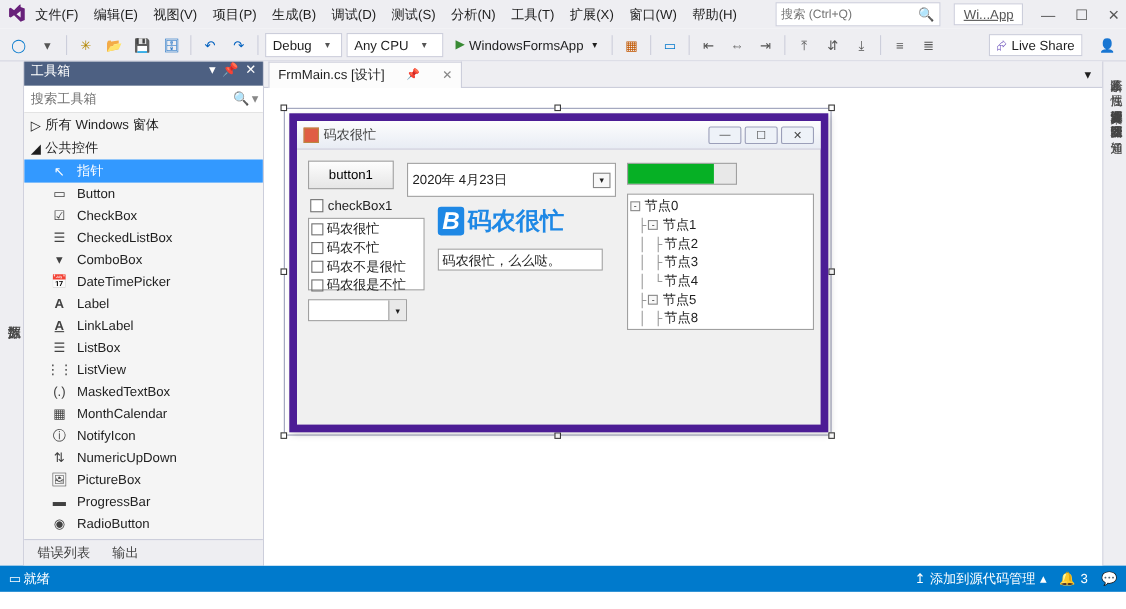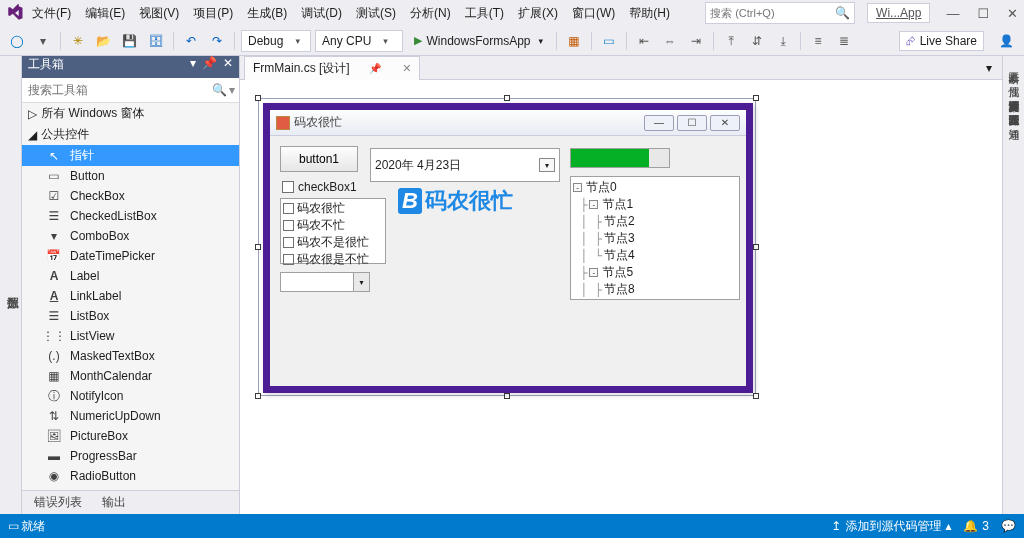--- a/index.html
+++ b/index.html
@@ -68,21 +68,21 @@
 
   
   .form-window { position: absolute; top: 4px; left: 4px; width: 490px; height: 290px; border: 7px solid #4c1d95; background: #f0f0f0; box-shadow: 2px 2px 6px rgba(0,0,0,0.15); }
   .form-titlebar { height: 26px; background: linear-gradient(#fdfdfd,#e8ecf4); border-bottom: 1px solid #ccd; display: flex; align-items: center; padding: 0 6px; }
   .form-titlebar .ficon { width:14px; height:14px; background:#e05d44; margin-right:4px; border:1px solid #b84; }
   .form-titlebar .ftitle { font-size:12px; color:#444; }
   .form-titlebar .spacer { flex:1; }
   .form-titlebar .wbtn { width:30px; height:16px; border:1px solid #9b9fb9; background:#eef2f8; margin-left:3px; display:flex; align-items:center; justify-content:center; font-size:10px; color:#444; border-radius:2px;}
   .form-body { position: relative; padding: 8px; }
   .wf-button { position:absolute; top:10px; left:10px; width:78px; height:26px; border:1px solid #a0a0a0; background:linear-gradient(#fdfdfd,#e6e6e6); font-size:12px; }
-  .wf-datepick { position:absolute; top:12px; left:100px; width:190px; height:18px; border:1px solid #a0a0a0; background:#fff; display:flex; align-items:center; padding:16px 4px; font-size:12px; }
+  .wf-datepick { position:absolute; top:12px; left:100px; width:190px; height:31px; border:1px solid #a0a0a0; background:#fff; display:flex; align-items:center; padding:0 4px; font-size:12px; }
   .wf-datepick .dp-cal { margin-left:auto; width:16px; height:14px; border:1px solid #888; background:#f8f8f8; display:flex; align-items:center; justify-content:center; font-size:8px;}
   .wf-progress { position:absolute; top:12px; left:300px; width:100px; height:20px; border:1px solid #a0a0a0; background:#e8e8e8; }
   .wf-progress-fill { height:100%; width:80%; background:#06b025; }
   .wf-checkbox { position:absolute; top:44px; left:12px; display:flex; align-items:center; gap:4px; font-size:12px; }
   .wf-checkbox .box { width:12px; height:12px; border:1px solid #707070; background:#fff; }
   .wf-listbox { position:absolute; top:62px; left:10px; width:106px; height:66px; border:1px solid #a0a0a0; background:#fff; font-size:12px; padding:1px 2px; }
   .wf-listbox div { display:flex; align-items:center; gap:3px; }
   .wf-listbox .cb { width:11px; height:11px; border:1px solid #707070; }
   .wf-combo { position:absolute; top:136px; left:10px; width:90px; height:20px; border:1px solid #a0a0a0; background:#fff; display:flex; }
   .wf-combo .caret { width:16px; background:#e9e9e9; border-left:1px solid #a0a0a0; display:flex; align-items:center; justify-content:center; font-size:8px; margin-left:auto;}
@@ -343,20 +343,21 @@
                   <span>码农很是不忙</span>
                 </div>
             </div>
             <div class="wf-combo">
               <span class="caret">▾</span>
             </div>
             <div class="wf-linklabel">
               <span class="ll-b">B</span>
               <span>码农很忙</span>
             </div>
+            <div class="wf-textbox">码农很忙，么么哒。</div>
             <div class="wf-treeview">
               <div class="tv-node">
                   <span class="tv-toggle">-</span>
                   <span>节点0</span>
                 </div>
               <div class="tv-node">
                   <span class="tv-dash"> ├</span>
                   <span class="tv-toggle">-</span>
                   <span>节点1</span>
                 </div>

